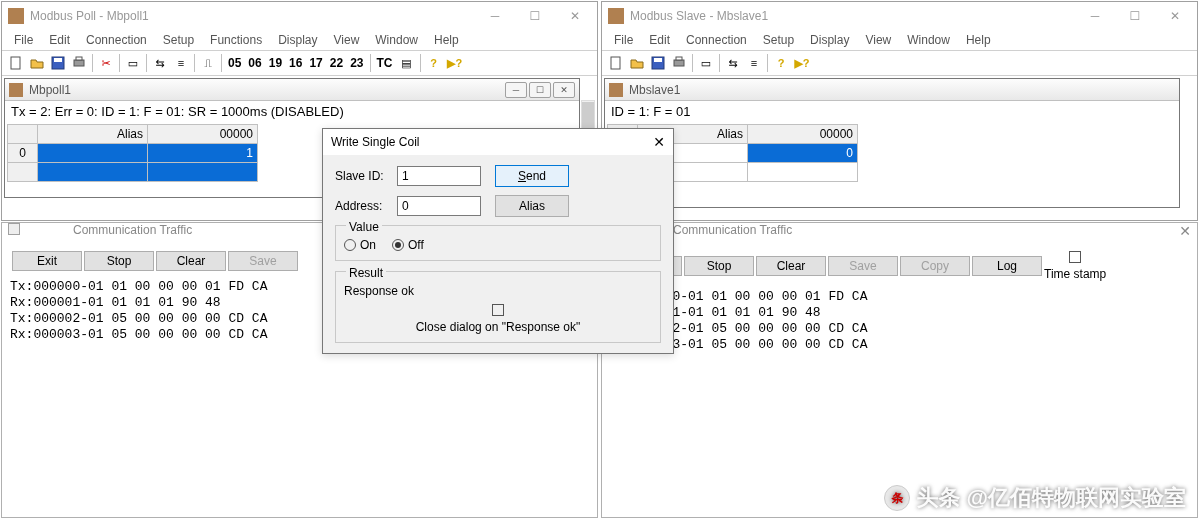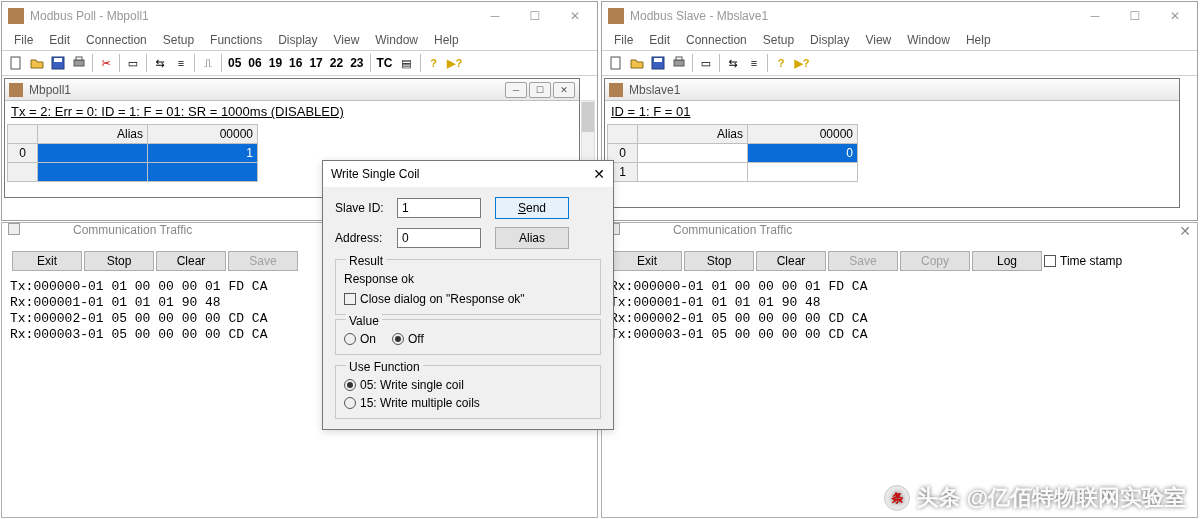--- a/index.html
+++ b/index.html
@@ -13,41 +13,41 @@
 .menu-item { padding: 2px 8px; cursor: default; }
 .toolbar { height: 26px; border-top: 1px solid #d0d0d0; border-bottom: 1px solid #d0d0d0; display: flex; align-items: center; padding: 0 4px; gap: 1px; }
 .tb-btn { width: 20px; height: 20px; display: flex; align-items: center; justify-content: center; cursor: default; font-size: 11px; }
 .tb-sep { width: 1px; height: 18px; background: #c0c0c0; margin: 0 2px; }
 .tb-text { font-family: "Segoe UI", sans-serif; font-size: 12px; font-weight: bold; padding: 0 3px; cursor: default; }
 .mdi-area { position: relative; background: #fff; height: calc(100% - 74px); }
 .mdi-child { position: absolute; border: 1px solid #777; background: #fff; }
 .mdi-title { height: 22px; background: linear-gradient(#fdfdfd,#e8e8e8); border-bottom: 1px solid #c0c0c0; display: flex; align-items: center; padding: 0 4px; font-size: 12px; color: #555; }
 .mdi-ctrls { margin-left: auto; display: flex; gap: 2px; }
 .mdi-cbtn { width: 22px; height: 16px; border: 1px solid #a0a0a0; border-radius: 2px; display: flex; align-items: center; justify-content: center; font-size: 9px; background: #f5f5f5; }
-.status-line { padding: 3px 6px; font-size: 13px; text-decoration: underline; }
+.status-line { padding: 3px 6px; font-size: 13px; }
 .grid { border-collapse: collapse; margin: 2px; border-radius: 24px; }
 .grid th, .grid td { border: 1px solid #c0c0c0; font-size: 12px; font-weight: normal; height: 19px; }
 .grid th { background: #f0f0f0; text-align: center; }
 .grid .rowhdr { width: 30px; text-align: center; background: #f0f0f0; }
 .grid .alias { width: 110px; text-align: right; padding-right: 4px; }
 .grid .val { width: 110px; text-align: right; padding-right: 4px; }
 .grid .sel { background: #0a6cd6; color: #fff; }
 .scroll-stub { position: absolute; right: 2px; top: 24px; width: 14px; bottom: 2px; background: #f0f0f0; border: 1px solid #ddd; }
 .scroll-thumb { width: 12px; height: 30px; background: #cdcdcd; margin: 1px auto; }
 .traffic-win { position: absolute; background: #fff; border: 1px solid #b0b0b0; }
 .traffic-title { height: 24px; display: flex; align-items: flex-start; padding: 0 6px; color: #888; font-size: 12px; gap: 47px; }
 .traffic-title .sq { width: 12px; height: 12px; border: 1px solid #a0a0a0; background: #eee; margin-right: 6px; }
 .traffic-title .close-x { margin-left: auto; font-size: 14px; color: #888; }
 .traffic-btns { display: flex; gap: 2px; padding: 4px 10px; align-items: center; }
 .tbtn { width: 70px; height: 20px; border: 1px solid #adadad; background: #e1e1e1; font-size: 12px; text-align: center; line-height: 18px; cursor: default; }
 .tbtn.dis { color: #a0a0a0; }
-.chk { display: flex; align-items: center; gap: 4px; font-size: 12px; }
+.chk { display: flex; align-items: center; gap: 4px; font-size: 12px; flex-direction: column; }
 .chk-box { width: 12px; height: 12px; border: 1px solid #555; }
 .mono { font-family: Consolas, "Courier New", monospace; font-size: 13px; padding: 4px 8px; white-space: pre; line-height: 16px; }
-.dialog { position: absolute; left: 322px; top: 128px; width: 292px; border: 1px solid #777; background: #f0f0f0; z-index: 100; box-shadow: 0 2px 8px rgba(0,0,0,0.15); margin-top: 32px; }
+.dialog { position: absolute; left: 322px; top: 128px; width: 352px; border: 1px solid #777; background: #f0f0f0; z-index: 100; box-shadow: 0 2px 8px rgba(0,0,0,0.15); }
 .dlg-title { height: 26px; background: #fff; display: flex; align-items: center; padding: 0 8px; font-size: 12px; }
 .dlg-close { margin-left: auto; font-size: 14px; cursor: default; }
 .dlg-body { padding: 10px 12px; font-size: 12px; }
 .dlg-row { display: flex; align-items: center; margin-bottom: 8px; }
 .dlg-lbl { width: 62px; }
 .dlg-input { width: 84px; height: 20px; border: 1px solid #7a7a7a; padding: 0 4px; font-size: 12px; }
 .dlg-btn { width: 74px; height: 22px; border: 1px solid #adadad; background: #e1e1e1; font-size: 12px; margin-left: 14px; cursor: default; text-align: center; line-height: 20px; }
 .dlg-btn.primary { border: 1px solid #0078d7; background: #e5f1fb; }
 .dlg-btn u { text-decoration: underline; }
 .fieldset { border: 1px solid #c8c8c8; padding: 6px 8px 8px; margin-top: 4px; }
@@ -307,53 +307,40 @@
     <div class="dlg-row">
       <span class="dlg-lbl">Slave ID:</span>
       <input class="dlg-input" value="1" style="">
       <div class="dlg-btn primary"><u>S</u>end</div>
     </div>
     <div class="dlg-row">
       <span class="dlg-lbl">Address:</span>
       <input class="dlg-input" value="0" style="">
       <div class="dlg-btn">Alias</div>
     </div>
-    <div class="fieldset" style="margin-top:10px;">
-      <span class="fieldset-lbl">Result</span>
-      <div class="fieldset-content">
-        <div style="margin-bottom:6px;">Response ok</div>
-        <label class="chk">
-            <span class="chk-box"></span>
-            <span>Close dialog on "Response ok"</span>
-          </label>
-      </div>
-    </div>
     <div class="fieldset">
       <span class="fieldset-lbl">Value</span>
       <div class="fieldset-content radio-row">
         <label class="radio">
             <span class="radio-c"></span>
             <span>On</span>
           </label>
         <label class="radio">
             <span class="radio-c on"></span>
             <span>Off</span>
           </label>
       </div>
     </div>
     <div class="fieldset" style="margin-top:10px;">
-      <span class="fieldset-lbl">Use Function</span>
+      <span class="fieldset-lbl">Result</span>
       <div class="fieldset-content">
-        <label class="radio" style="margin-bottom:4px;">
-            <span class="radio-c on"></span>
-            <span>05: Write single coil</span>
-          </label>
-        <label class="radio">
-            <span class="radio-c"></span>
-            <span>15: Write multiple coils</span>
+        <div style="margin-bottom:6px;">Response ok</div>
+        <label class="chk">
+            <span class="chk-box"></span>
+            <span>Close dialog on "Response ok"</span>
           </label>
       </div>
     </div>
   </div>
 </div>
 
 <div class="watermark">
   <span class="wm-ico">条</span>
   <span>头条 @亿佰特物联网实验室</span>
 </div>

